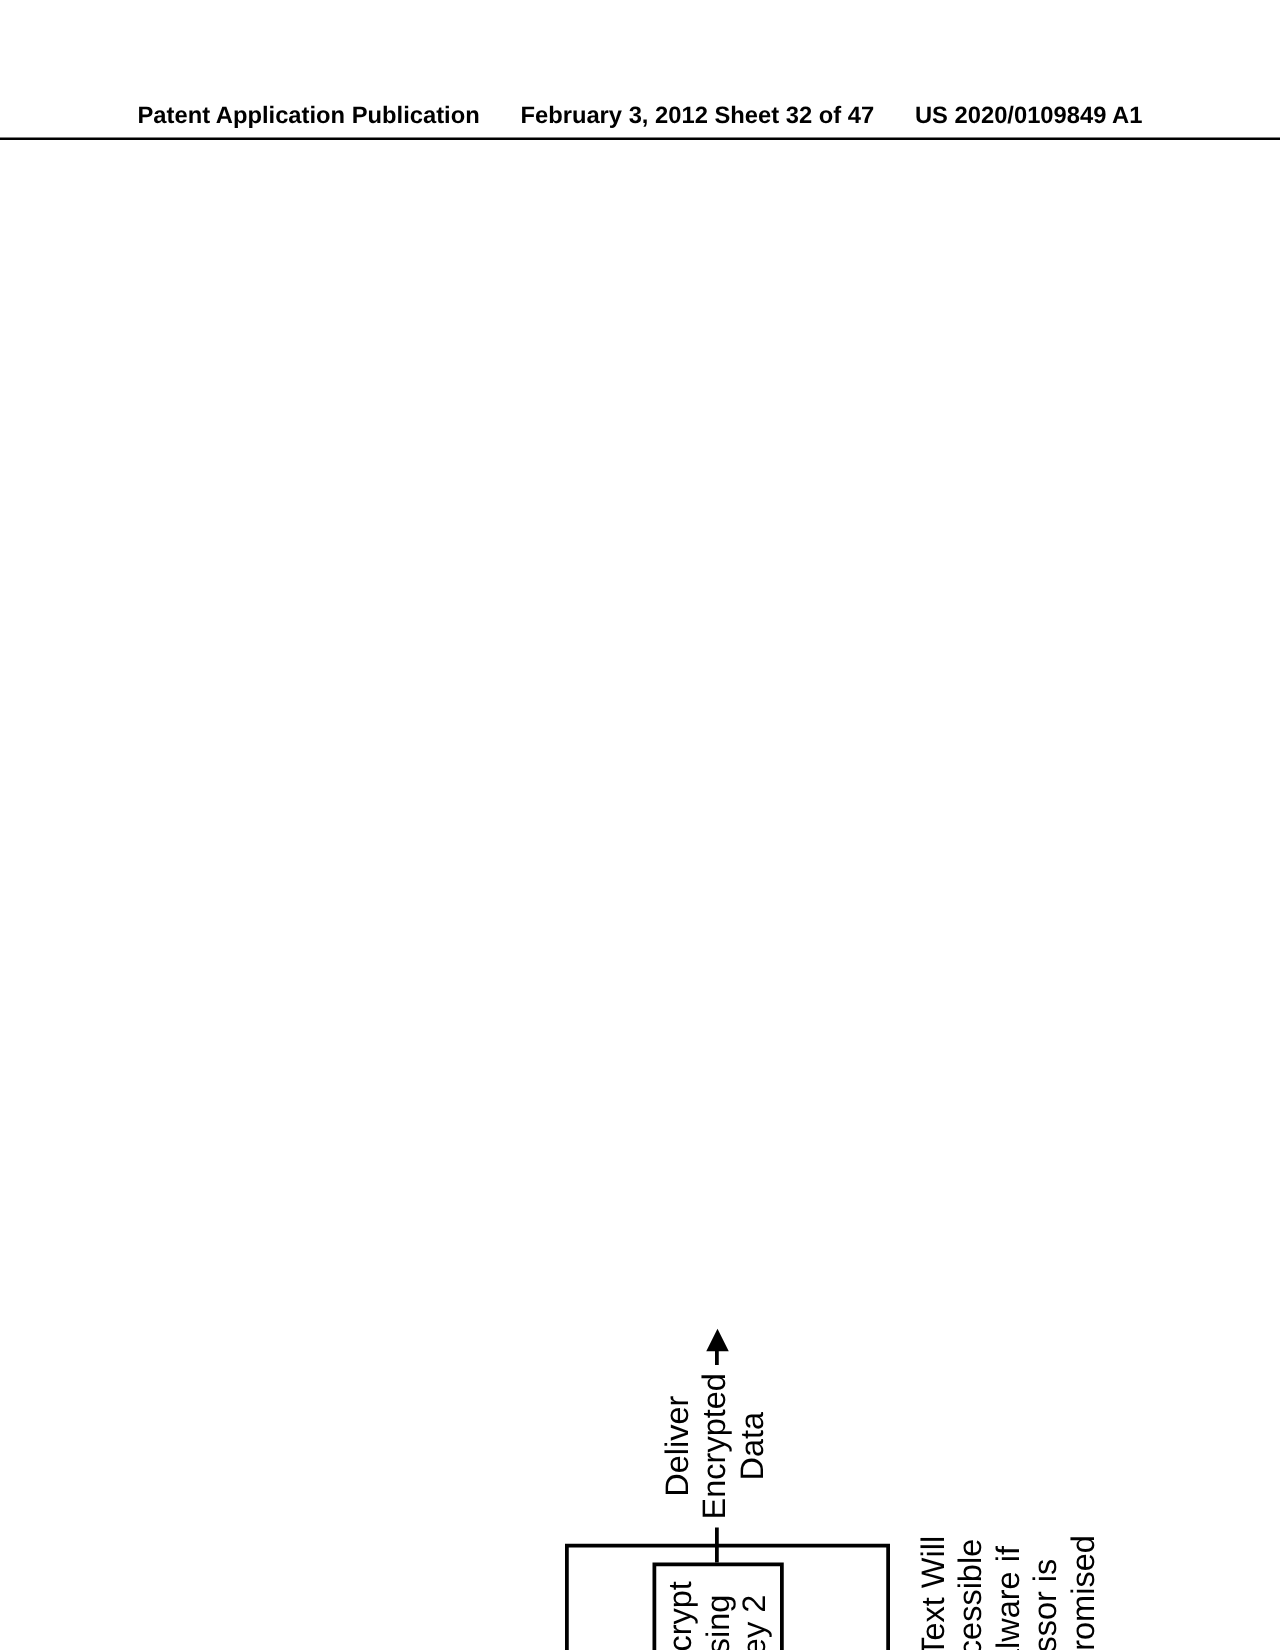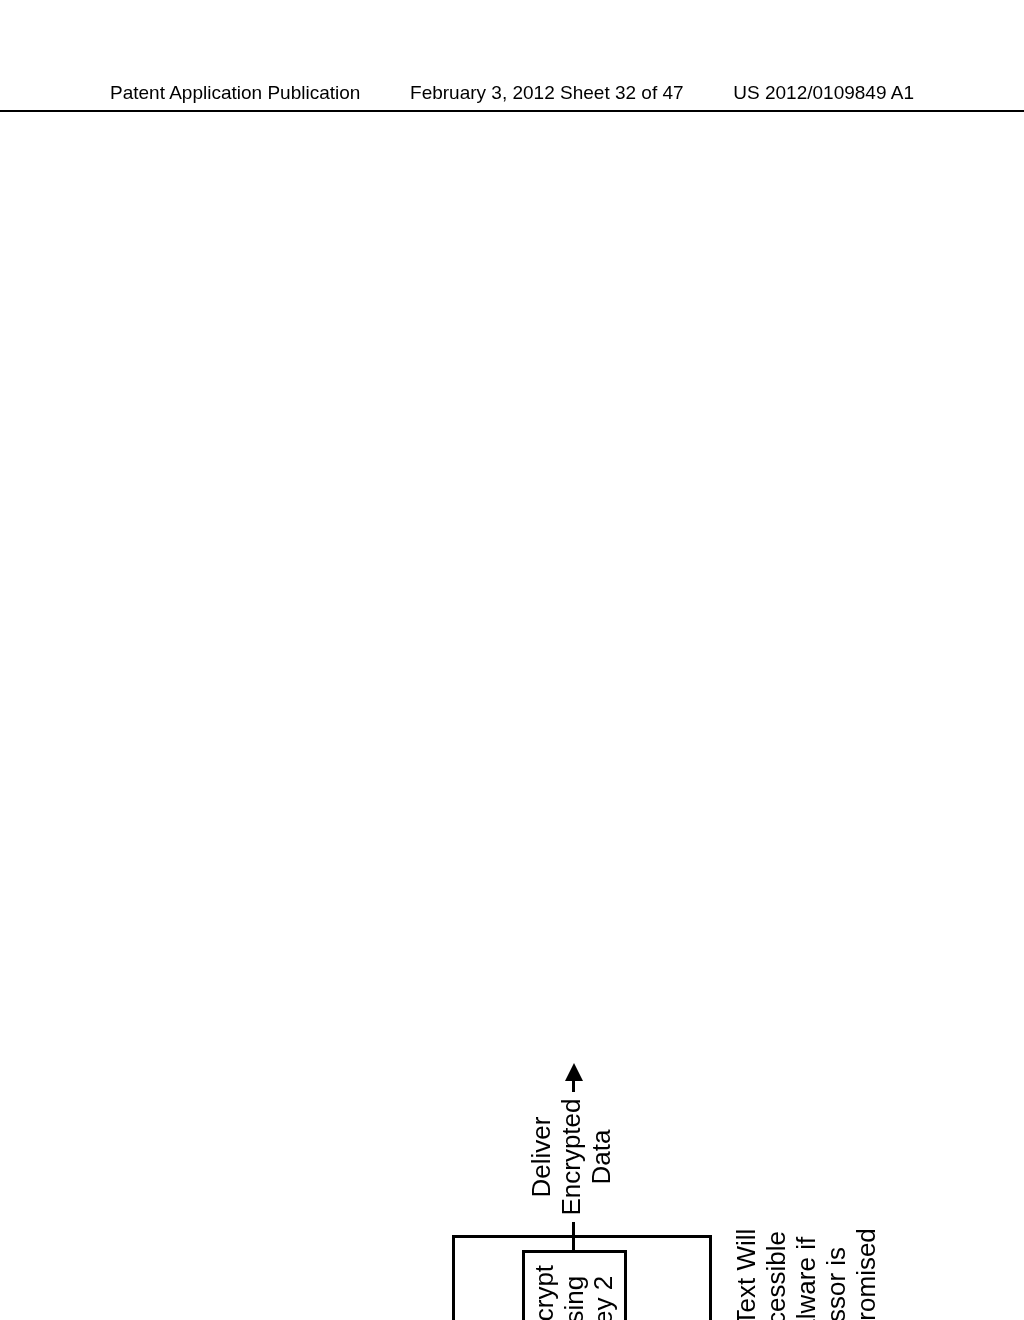--- a/index.html
+++ b/index.html
@@ -11,21 +11,21 @@
       position: relative;
     }
     .header {
       position: absolute;
       top: 82px;
       left: 0;
       width: 100%;
       padding: 0 110px;
       display: flex;
       justify-content: space-between;
-      font-weight: normal;
+      font-weight: bold;
       font-size: 19px;
       border-bottom: 2px solid #000;
       padding-bottom: 6px;
     }
     
     .rotwrap {
       position: absolute;
       left: 512px;
       top: 700px;
       width: 0;
@@ -81,21 +81,21 @@
       border-top: 9px solid transparent;
       border-bottom: 9px solid transparent;
     }
   </style>
 </head>
 <body>
 
 <div class="header">
   <span>Patent Application Publication</span>
   <span>February 3, 2012  Sheet 32 of 47</span>
-  <span>US 2012/0109849 A1</span>
+  <span>US 2020/0109849 A1</span>
 </div>
 
 <div class="rotwrap">
   <div class="rot">
     <div class="stage">
 
       <div class="proc-box" style="left:385px; top:190px; width:530px; height:260px;"></div>
 
       <div class="step-box" style="left:782px; top:260px; width:118px; height:105px;">
         <span>Encrypt</span>

